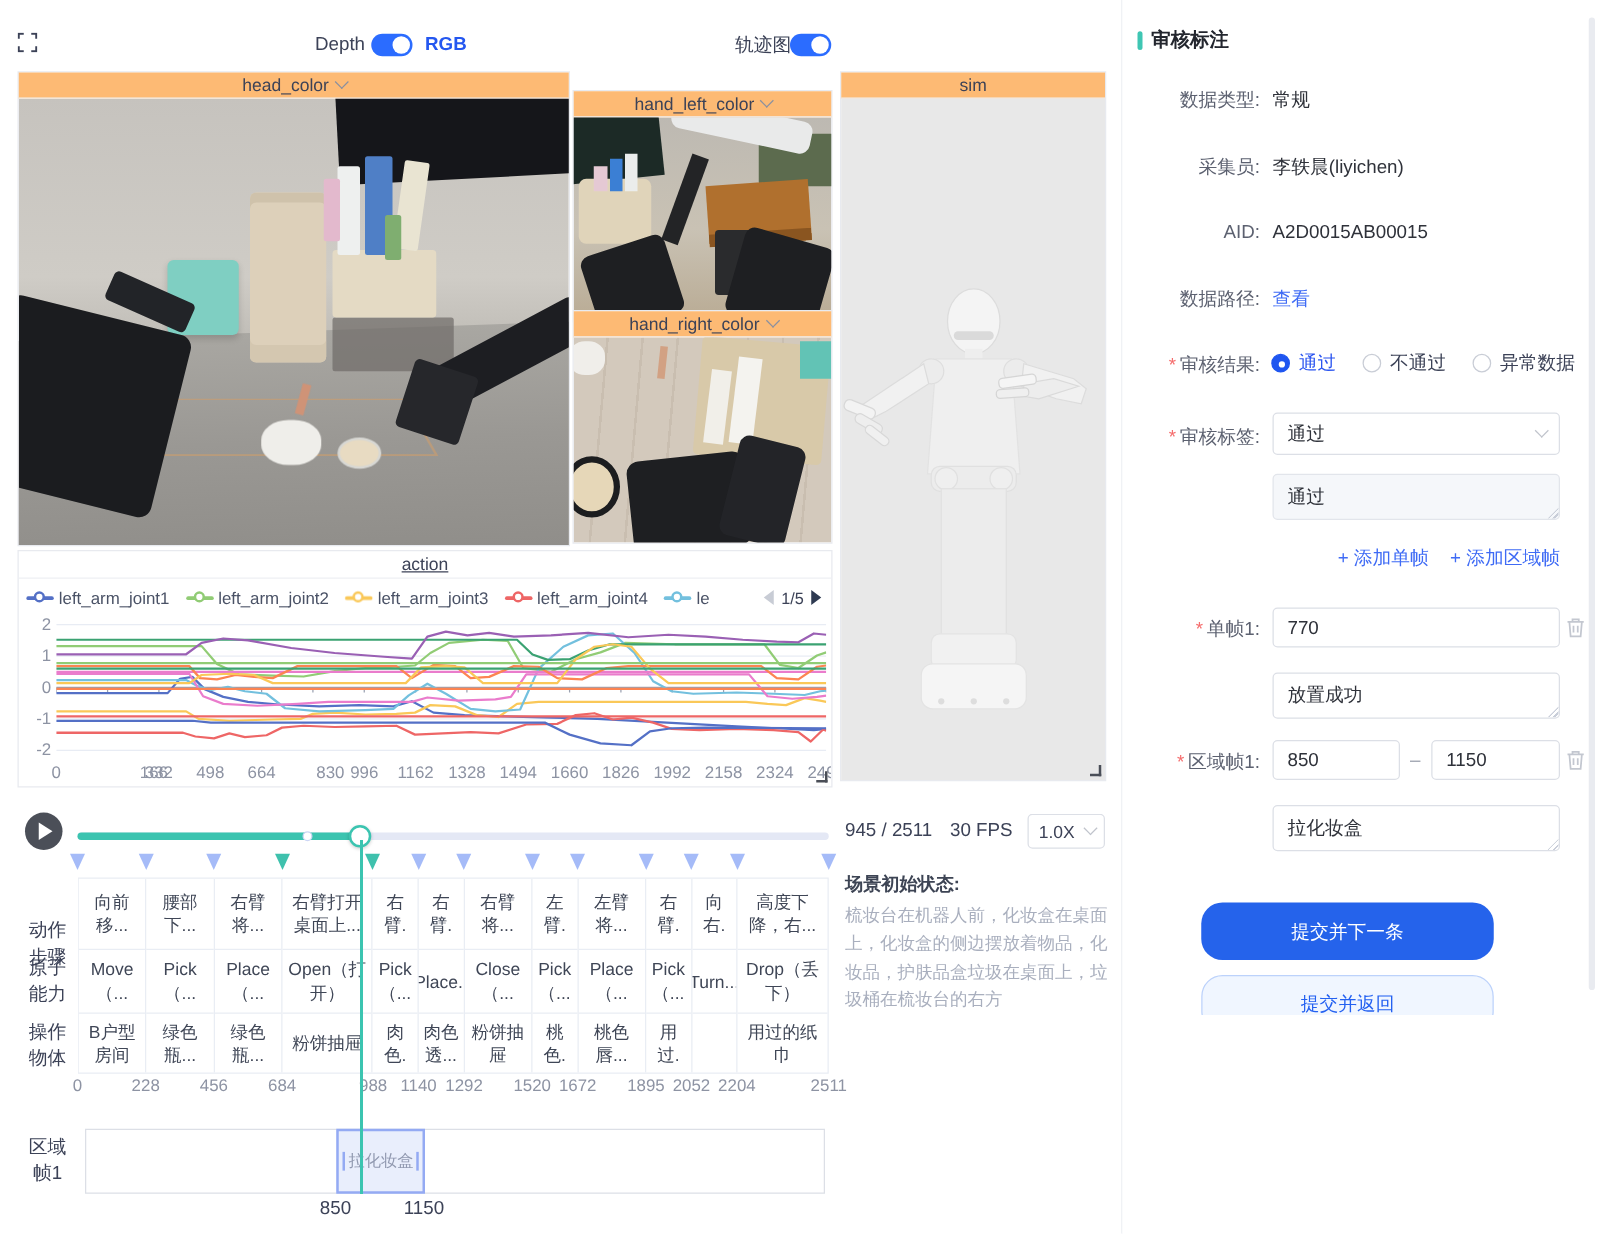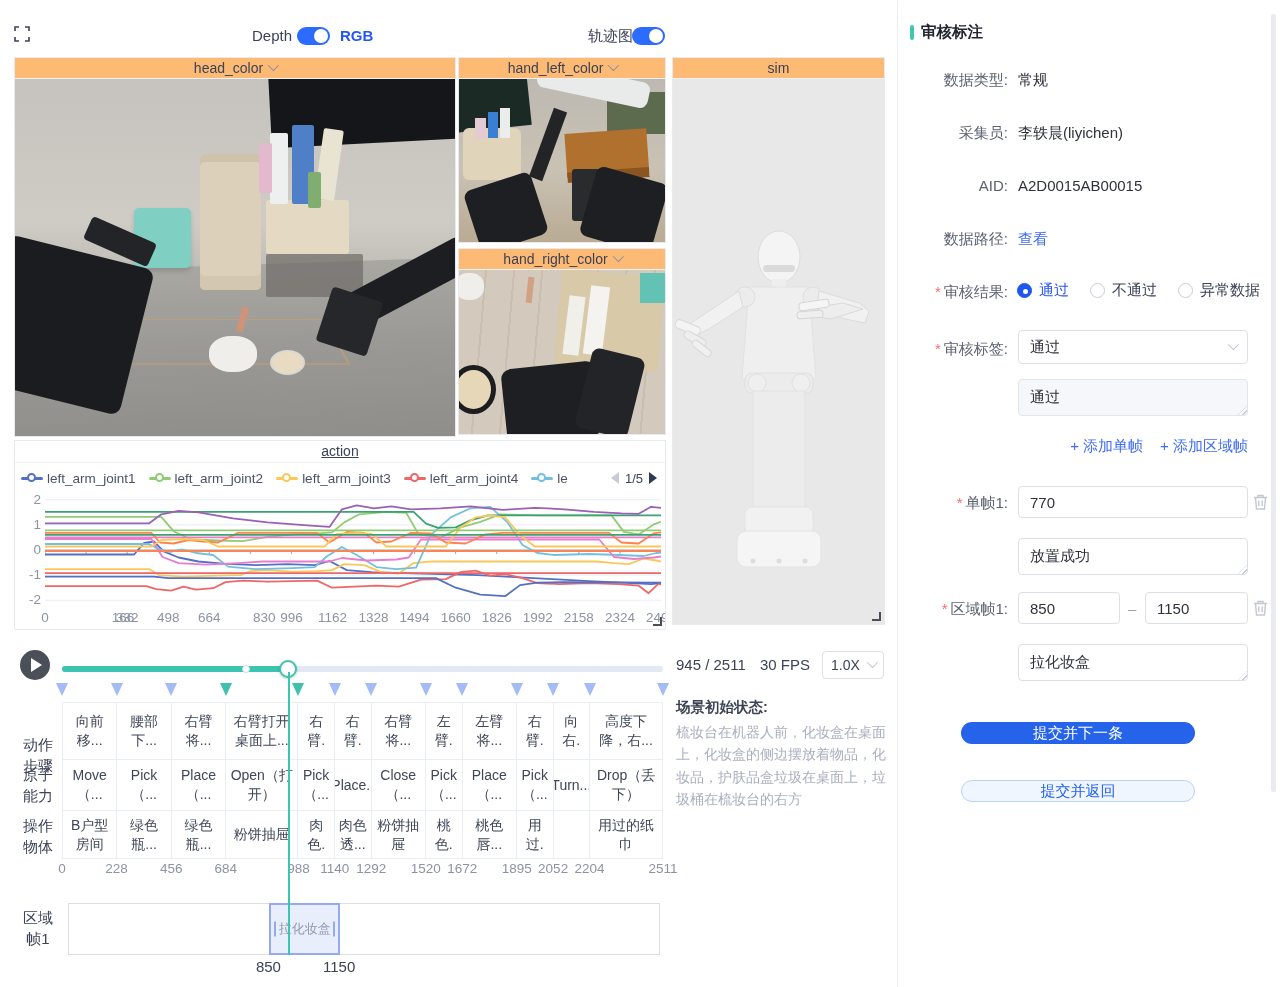--- a/index.html
+++ b/index.html
@@ -144,21 +144,21 @@
   .radio-opt.sel { color:#2b55f0; }
   .sel-box { position:absolute; left:120px; width:230px; height:34px; border:1px solid #dcdfe6; border-radius:4px; background:#fff; display:flex; align-items:center; justify-content:space-between; padding:0 11px; font-size:15px; color:#2f323a; cursor:pointer; }
   .sel-box .caret { border-color:#c0c4cc; }
   .note-box { position:absolute; left:120px; width:230px; height:37px; border:1px solid #e2e5eb; border-radius:4px; background:#f5f7fa; font-size:15px; color:#2f323a; padding:8px 11px; resize:none; outline:none; font-family:inherit; overflow:hidden; }
   .note-white { background:#fff; border-color:#dcdfe6; }
   .grip-corner { position:absolute; width:9px; height:9px; background:repeating-linear-gradient(135deg,transparent 0 2px,#c9ced9 2px 3.5px); clip-path:polygon(100% 0,100% 100%,0 100%); }
   .add-links { position:absolute; left:120px; width:230px; display:flex; justify-content:flex-end; gap:17px; font-size:15px; }
   .inp { position:absolute; height:32px; border:1px solid #dcdfe6; border-radius:4px; font-size:15px; color:#2f323a; padding:4px 11px; outline:none; font-family:inherit; background:#fff; }
   .trash { position:absolute; left:354px; width:17px; height:18px; cursor:pointer; }
   .dash { position:absolute; color:#9ba1ad; font-size:15px; }
-  .btn { position:absolute; left:63px; width:234px; height:22px; border-radius:17px; font-size:15px; display:flex; align-items:center; justify-content:center; cursor:pointer; }
+  .btn { position:absolute; left:63px; width:234px; height:46px; border-radius:17px; font-size:15px; display:flex; align-items:center; justify-content:center; cursor:pointer; }
   .btn-primary { background:#2563eb; color:#fff; }
   .btn-secondary { background:#f0f6ff; color:#2461f1; border:1px solid #bcd2fb; }
   .p-scrollbar { position:absolute; left:373px; top:14px; width:5px; height:778px; border-radius:3px; background:#e9ebf0; cursor:pointer; }
 </style>
 </head>
 <body>
 
 <div class="abs" style="left:0;top:0;width:897px;height:987px;">
 
   <div class="abs fs-icon">
@@ -198,21 +198,21 @@
       <div class="sc-lip"></div>
         <div class="sc-cloth"></div>
         <div class="sc-compact"></div>
       <div class="sc-arm-l"></div>
         <div class="sc-arm-l2"></div>
         <div class="sc-arm-r"></div>
         <div class="sc-arm-r2"></div>
     </div>
   </div>
 
-  <div class="abs cam" style="left:458px;top:57px;width:208px;height:186px;">
+  <div class="abs cam" style="left:458px;top:72px;width:208px;height:186px;">
     <div class="cam-head">
       <span>hand_left_color</span>
       <span class="caret"></span>
     </div>
     <div class="cam-img" style="height:163px;">
       <div class="hl-bg"></div>
         <div class="hl-tv"></div>
         <div class="hl-couch"></div>
         <div class="hl-table"></div>
       <div class="hl-org"></div>

